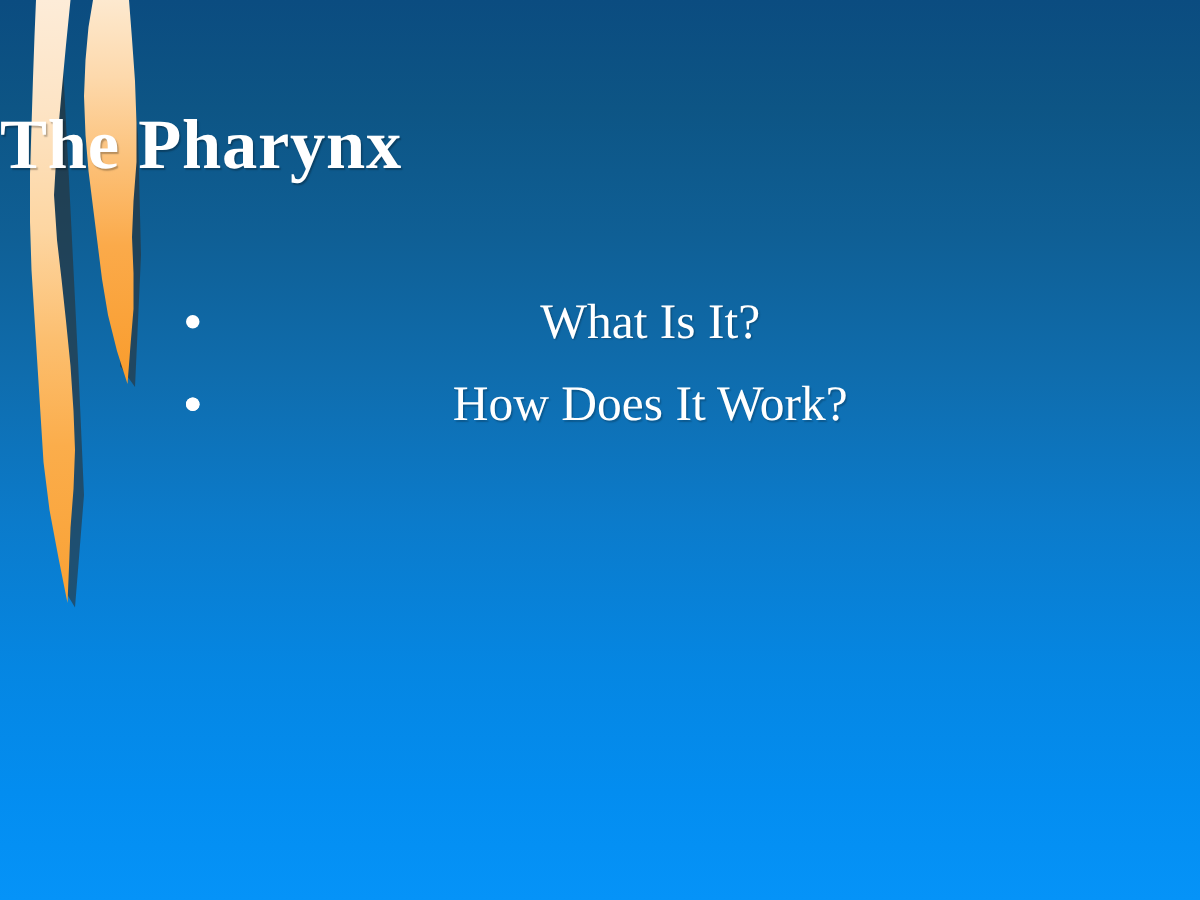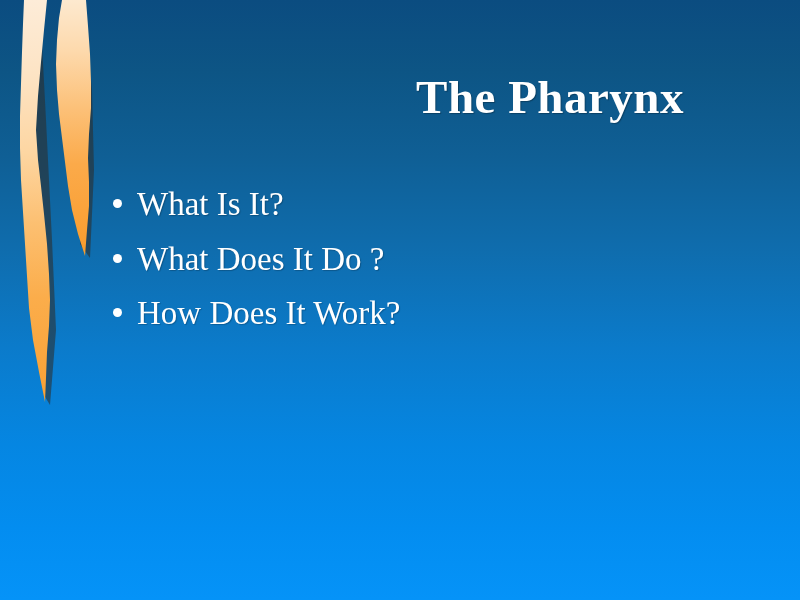--- a/index.html
+++ b/index.html
@@ -35,40 +35,41 @@
     height: 430px;
     pointer-events: none;
   }
 
   
   #title {
     position: absolute;
     left: 0;
     top: 72px;
     width: 684px;
-    text-align: right;
+    text-align: left;
     color: #ffffff;
     font-family: "Liberation Serif", "DejaVu Serif", serif;
     font-weight: bold;
     font-size: 47px;
     letter-spacing: 0.5px;
     line-height: 1.08;
     text-shadow: 1px 1px 1px rgba(0,0,0,0.28);
     white-space: nowrap;
   }
 
   
   #bullets {
     position: absolute;
     left: 104px;
     top: 177px;
     width: 600px;
-    margin: 4px;
+    margin: 15px;
     padding: 0;
     list-style: none;
+    text-align: center;
   }
 
   #bullets li {
     position: relative;
     padding-left: 29px;
     margin: 0 0 8px 0;
     color: #ffffff;
     font-family: "Liberation Serif", "DejaVu Serif", serif;
     font-weight: normal;
     font-size: 33px;
@@ -171,21 +172,20 @@
 
   <div id="title">The Pharynx</div>
 
   <ul id="bullets">
     <li>
       <span class="dot"></span>
       <span>What Is It?</span>
     </li>
     <li>
       <span class="dot"></span>
-      <span>What Does It Do ?</span>
     </li>
     <li>
       <span class="dot"></span>
       <span>How Does It Work?</span>
     </li>
   </ul>
 
 </div>
 
 </body></html>

